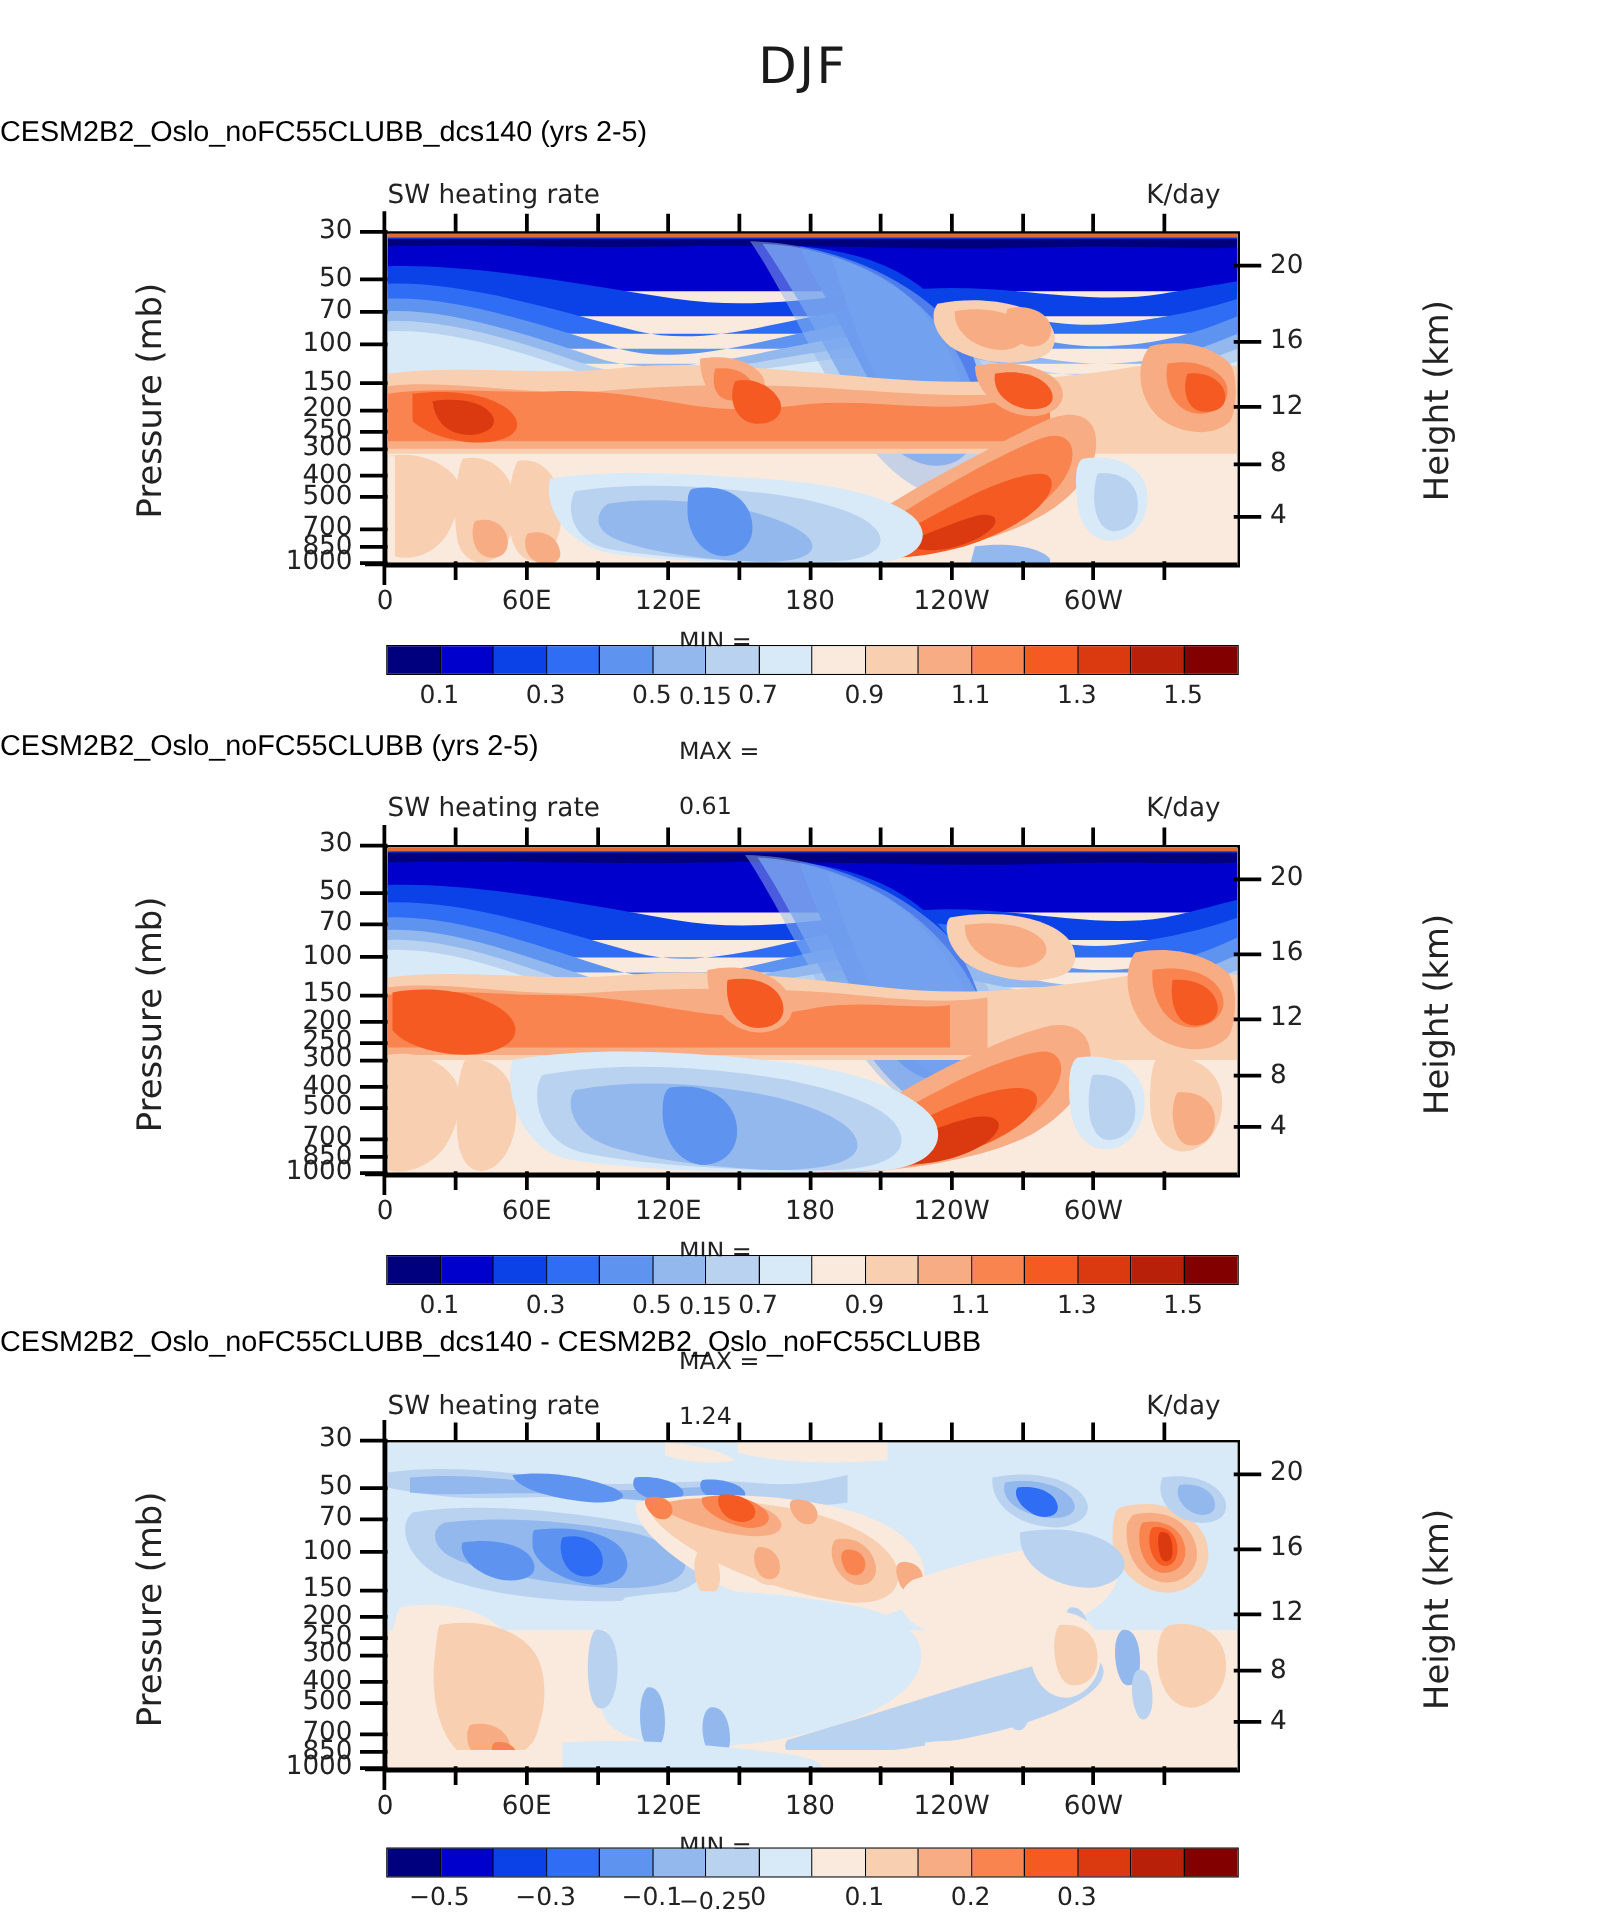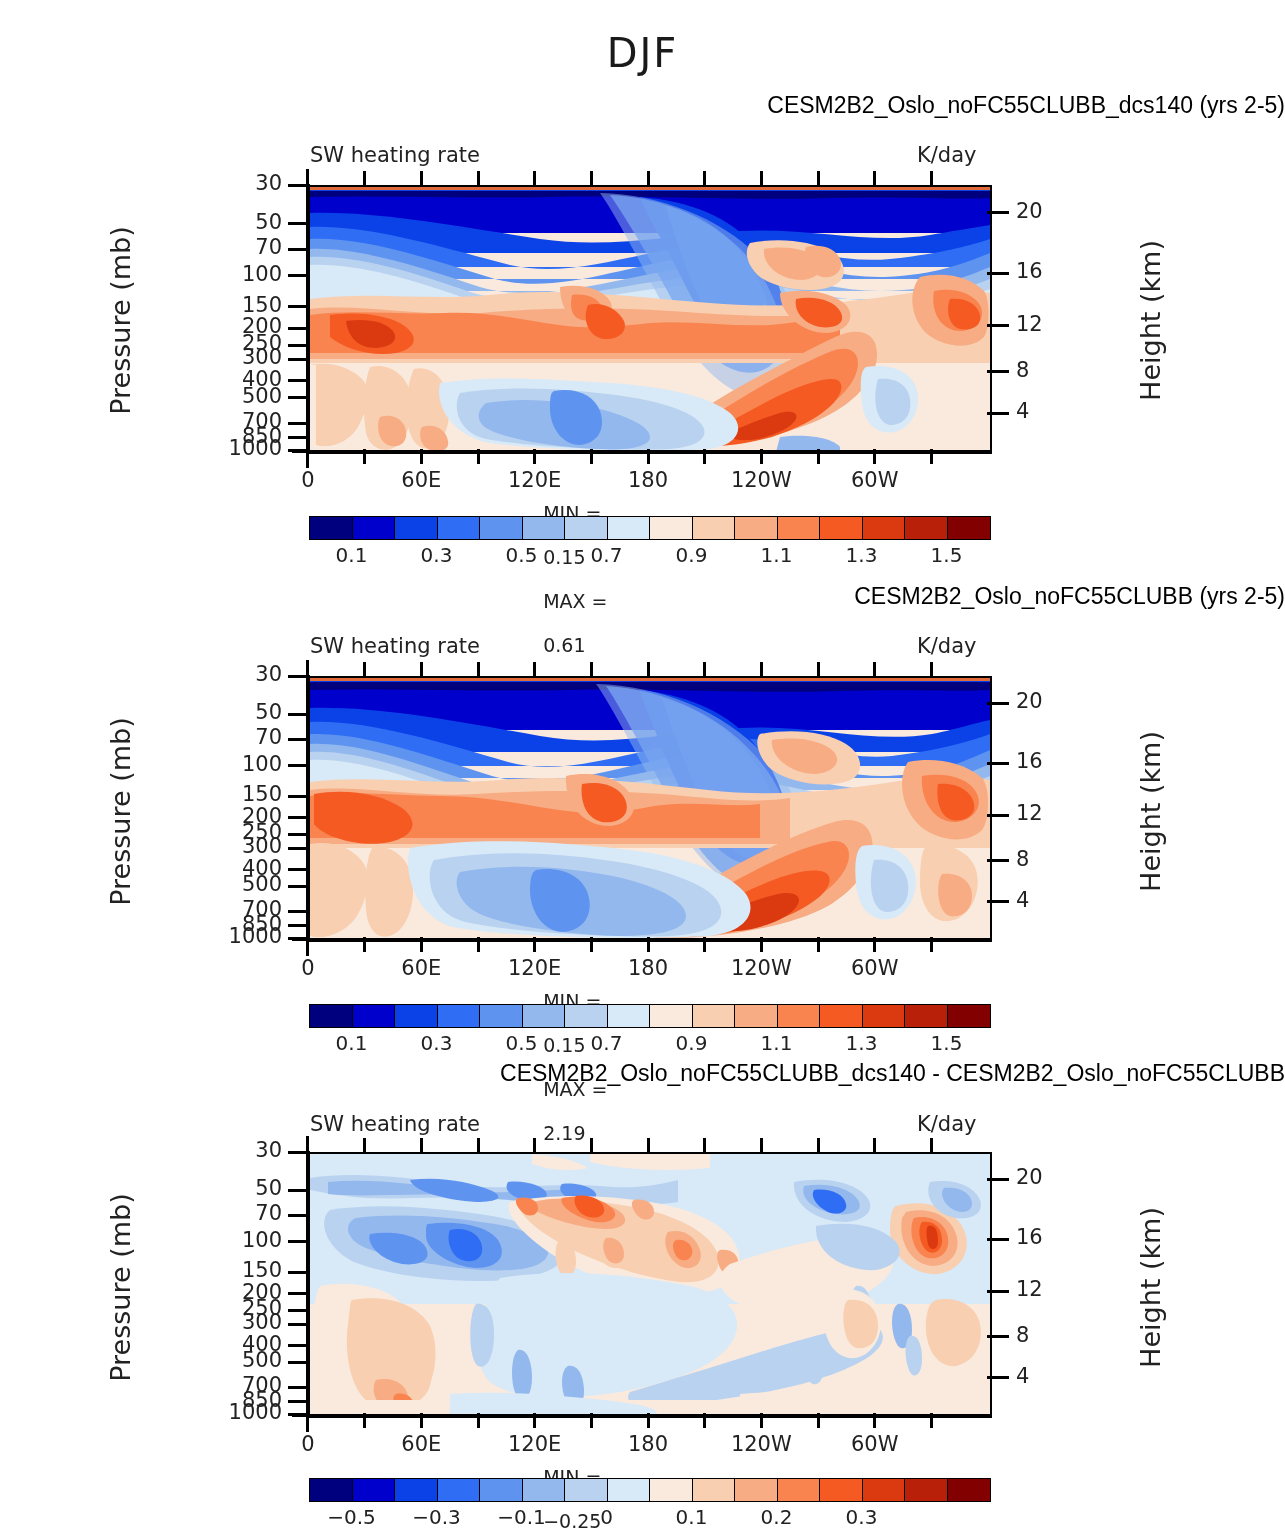--- a/index.html
+++ b/index.html
@@ -1,21 +1,21 @@
 <!DOCTYPE html>
 <html><head>
 <meta charset="utf-8">
 <style>
   html,body{margin:0;padding:0;background:#ffffff;}
   body{width:1285px;height:1531px;position:relative;
        font-family:"DejaVu Sans",sans-serif;color:#000;}
   .season-title{position:absolute;left:0;top:30px;width:1285px;text-align:center;
       font-size:40px;letter-spacing:2px;font-family:"DejaVu Sans",sans-serif;color:#1a1a1a;}
   .panel{position:absolute;left:0;width:1285px;}
-  .panel-title{position:absolute;left:0;width:1285px;text-align:right;
+  .panel-title{position:absolute;left:0;width:1285px;text-align:left;
       font-size:23px;font-family:"Liberation Sans",sans-serif;color:#000;}
   .hdr-left{position:absolute;font-size:21px;font-family:"DejaVu Sans",sans-serif;color:#222;}
   .hdr-right{position:absolute;font-size:21px;font-family:"DejaVu Sans",sans-serif;color:#222;}
   .plotbox{position:absolute;border:2.5px solid #000;overflow:hidden;background:#fff;}
   .axis-label-v{position:absolute;font-size:27px;font-family:"DejaVu Sans",sans-serif;color:#222;
       transform-origin:center;white-space:nowrap;}
   .ytick{position:absolute;right:0;font-size:21px;font-family:"DejaVu Sans",sans-serif;
       color:#222;text-align:right;white-space:nowrap;line-height:1;}
   .ytickR{position:absolute;left:0;font-size:21px;font-family:"DejaVu Sans",sans-serif;
       color:#222;text-align:left;white-space:nowrap;line-height:1;}
@@ -274,21 +274,21 @@
       <path d="M0 0 H680 V3 H0 Z" fill="#e06a3a"></path>
     </svg>
   </div>
   <div class="minmax" style="left:519px;top:968px">
     <span>MIN =</span>
     <span style="display:inline-block;width:22px"></span>
     <span>0.15</span>
     <span style="display:inline-block;width:14px"></span>
     <span>MAX =</span>
     <span style="display:inline-block;width:22px"></span>
-    <span>2.19</span>
+    <span>1.24</span>
   </div>
   <div class="cbar" id="cb2" style="left:309px;top:1004px;width:680px;height:22px">
       <div style="background: rgb(0, 0, 127); width: 6.25%;"></div>
       <div style="background: rgb(0, 0, 205); width: 6.25%;"></div>
       <div style="background: rgb(10, 66, 232); width: 6.25%;"></div>
       <div style="background: rgb(47, 110, 244); width: 6.25%;"></div>
       <div style="background: rgb(94, 148, 240); width: 6.25%;"></div>
       <div style="background: rgb(147, 184, 238); width: 6.25%;"></div>
       <div style="background: rgb(185, 210, 240); width: 6.25%;"></div>
       <div style="background: rgb(216, 233, 247); width: 6.25%;"></div>

